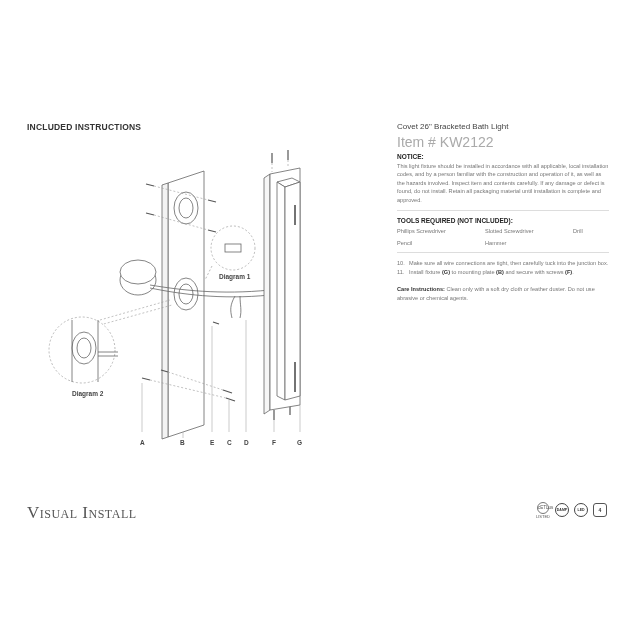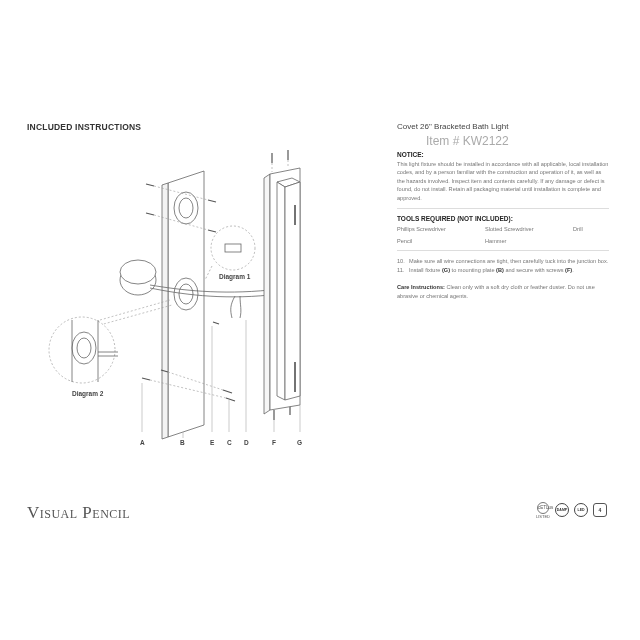--- a/index.html
+++ b/index.html
@@ -1,21 +1,21 @@
 <!DOCTYPE html>
 <html><head>
 <meta charset="utf-8">
 <style>
   html, body { margin: 0; padding: 0; background: #ffffff; }
   body { width: 640px; height: 640px; position: relative; overflow: hidden; font-family: "Liberation Sans", sans-serif; color: #333; }
   .section-title { position: absolute; left: 27px; top: 122px; font-size: 8.5px; font-weight: bold; letter-spacing: 0.2px; color: #333; }
   .diagram { position: absolute; left: 0; top: 0; width: 640px; height: 640px; }
   .right { position: absolute; left: 397px; top: 122px; width: 212px; }
   .product-title { font-size: 8px; color: #444; margin-bottom: 3px; }
-  .item-num { font-size: 12px; color: #aaa; margin-bottom: 3px; margin-left: 29px; }
+  .item-num { font-size: 14px; color: #aaa; margin-bottom: 3px; }
   .notice-h { font-size: 6.5px; font-weight: bold; color: #222; margin-bottom: 2px; }
   .notice-p { font-size: 5.6px; line-height: 8.4px; color: #777; margin: 0; }
   .rule { border-top: 1px solid #ddd; margin: 6px 0 6px 0; }
   .tools-h { font-size: 6.5px; font-weight: bold; color: #222; margin-bottom: 4px; }
   .tools-grid { display: grid; grid-template-columns: 88px 88px 36px; row-gap: 6px; font-size: 5.6px; color: #777; }
   .steps { font-size: 5.6px; line-height: 8.6px; color: #777; }
   .step { display: flex; }
   .step-num { width: 12px; flex-shrink: 0; }
   .step b, .care b { color: #333; }
   .care { font-size: 5.6px; line-height: 8.6px; color: #777; margin-top: 9px; }
@@ -144,21 +144,21 @@
       <span>Make sure all wire connections are tight, then carefully tuck into the junction box.</span>
     </div>
     <div class="step">
       <span class="step-num">11.</span>
       <span><span>Install fixture </span><b>(G)</b><span> to mounting plate </span><b>(B)</b><span> and secure with screws </span><b>(F)</b><span>.</span></span>
     </div>
   </div>
   <div class="care"><b>Care Instructions:</b><span> Clean only with a soft dry cloth or feather duster. Do not use abrasive or chemical agents.</span></div>
 </div>
 
-<div class="brand">Visual Pencil</div>
+<div class="brand">Visual Install</div>
 
 <div class="badges">
   <div class="badge-ul">
     <div class="c">cETLus</div>
     <div>LISTED</div>
   </div>
   <div class="badge-circle">DAMP</div>
   <div class="badge-circle">LED</div>
   <div class="badge-box">4</div>
 </div>

